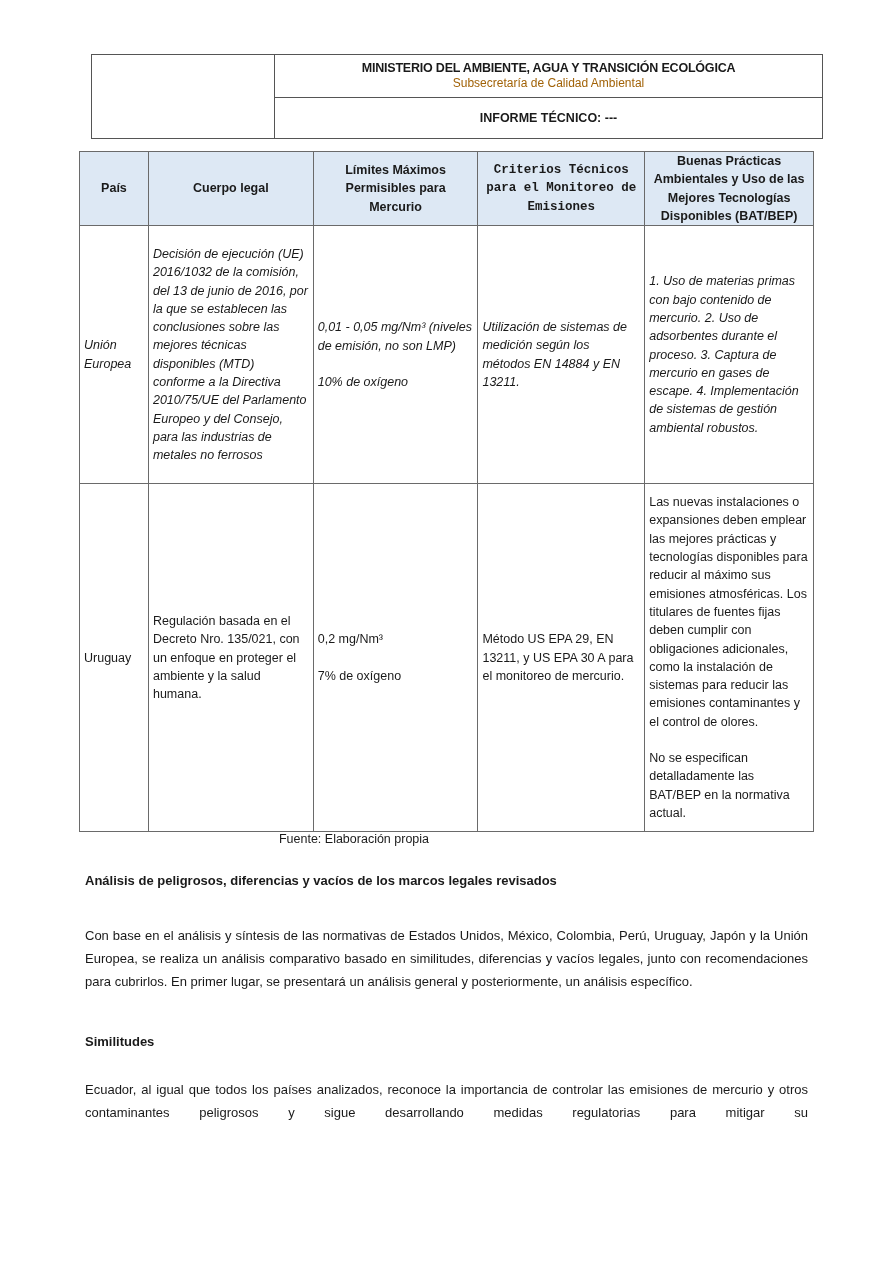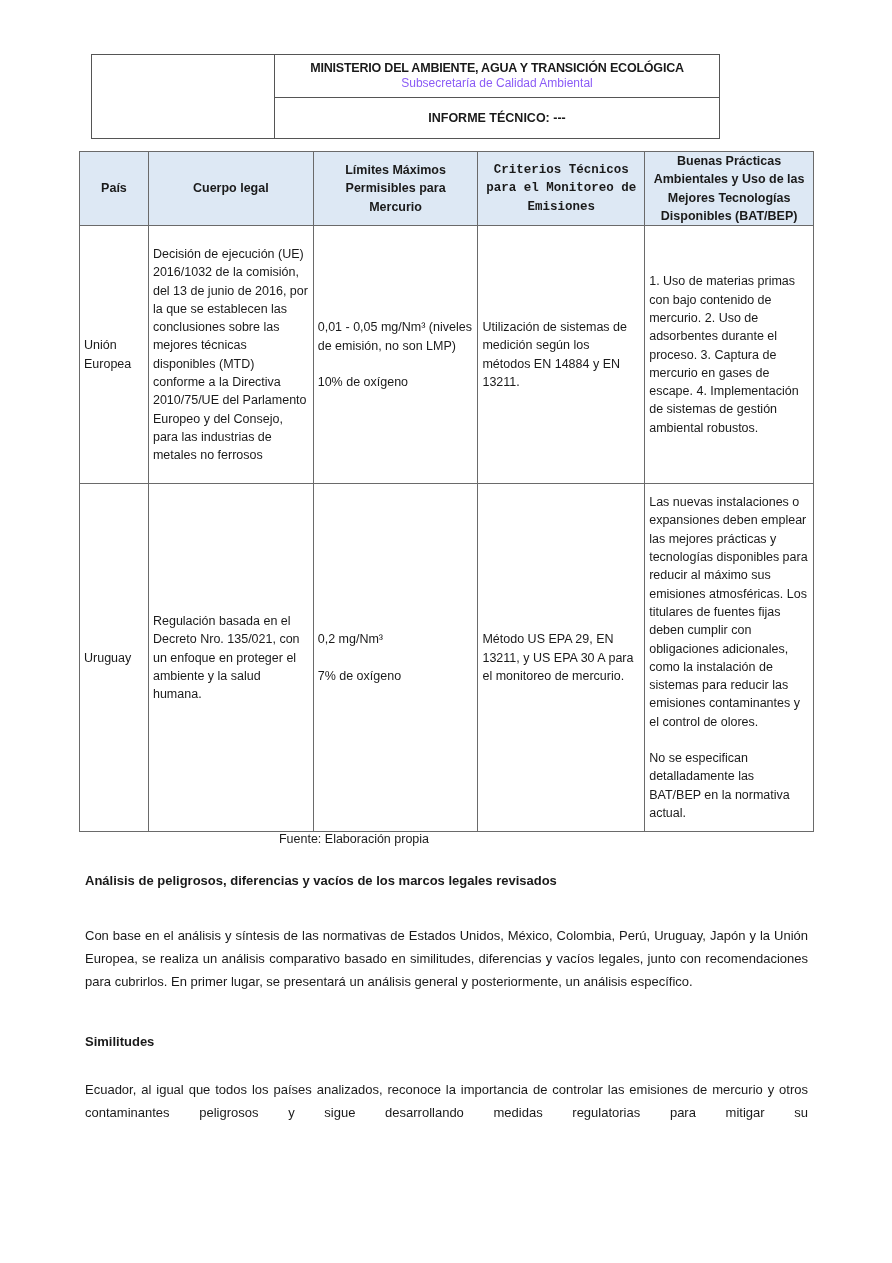--- a/index.html
+++ b/index.html
@@ -6,21 +6,21 @@
   html, body { width: 892px; height: 1263px; background: #ffffff; }
   body {
     font-family: "Liberation Sans", sans-serif;
     color: #1a1a1a;
     position: relative;
     overflow: hidden;
   }
   .page-header {
     position: absolute;
     left: 91px; top: 54px;
-    width: 629px; height: 85px;
+    width: 732px; height: 85px;
     border: 1px solid #555;
     display: flex;
   }
   .header-logo-cell {
     width: 183px;
     border-right: 1px solid #555;
   }
   .header-right {
     flex: 1;
     display: flex;
@@ -33,21 +33,21 @@
     padding-top: 6px;
   }
   .ministry {
     font-size: 12.5px;
     font-weight: bold;
     letter-spacing: -0.2px;
     line-height: 15px;
   }
   .subsecretaria {
     font-size: 12px;
-    color: #8b5cf6;
+    color: #a16207;
     line-height: 15px;
   }
   .header-bottom {
     flex: 1;
     display: flex;
     align-items: center;
     justify-content: center;
     font-size: 12.5px;
     font-weight: bold;
   }
@@ -70,21 +70,21 @@
     text-align: center;
     height: 74px;
     font-size: 12.5px;
   }
   table.comp td { text-align: left; }
   .col1 { width: 69px; }
   .col2 { width: 165px; }
   .col3 { width: 165px; }
   .col4 { width: 167px; font-family: Liberation Mono, monospace; }
   .col5 { width: 169px; }
-  .row-eu td { height: 258px; }
+  .row-eu td { height: 258px; font-style: italic; }
   .row-uy td { height: 348px; }
   .spacer { display: block; height: 18px; }
   .source {
     position: absolute;
     left: 0; width: 708px;
     top: 832px;
     text-align: center;
     font-size: 12.5px;
   }
   .section-title {

